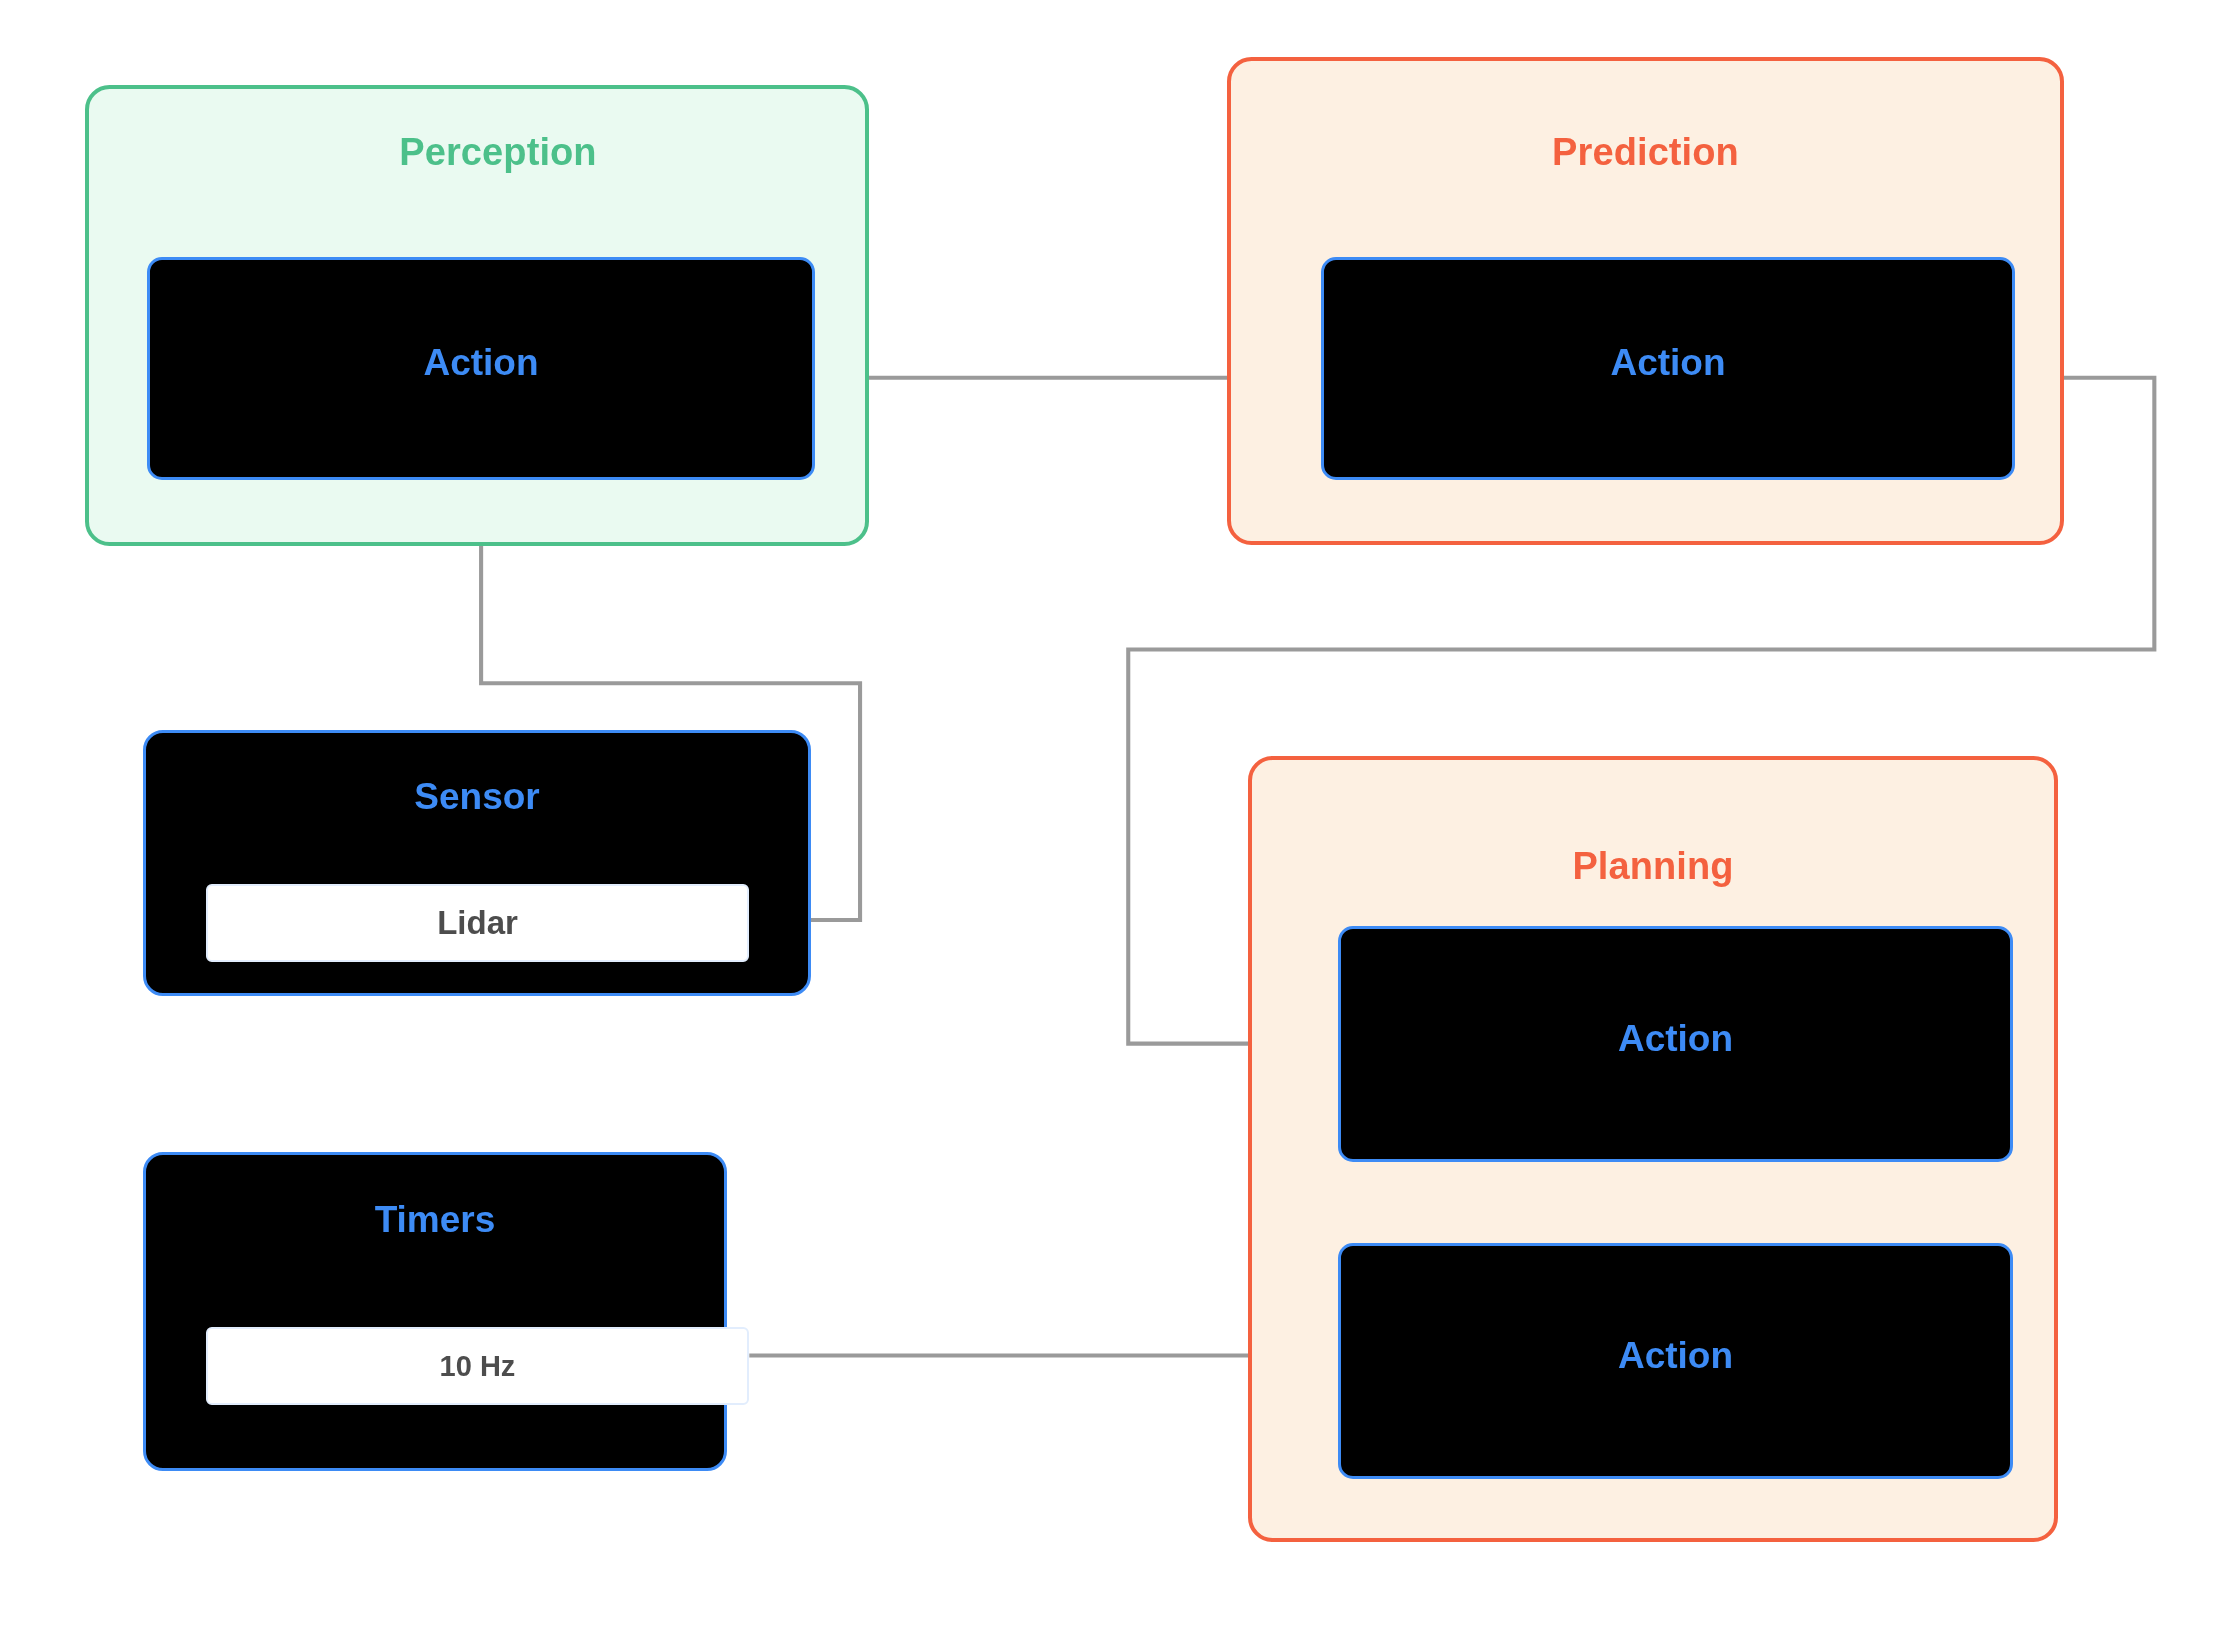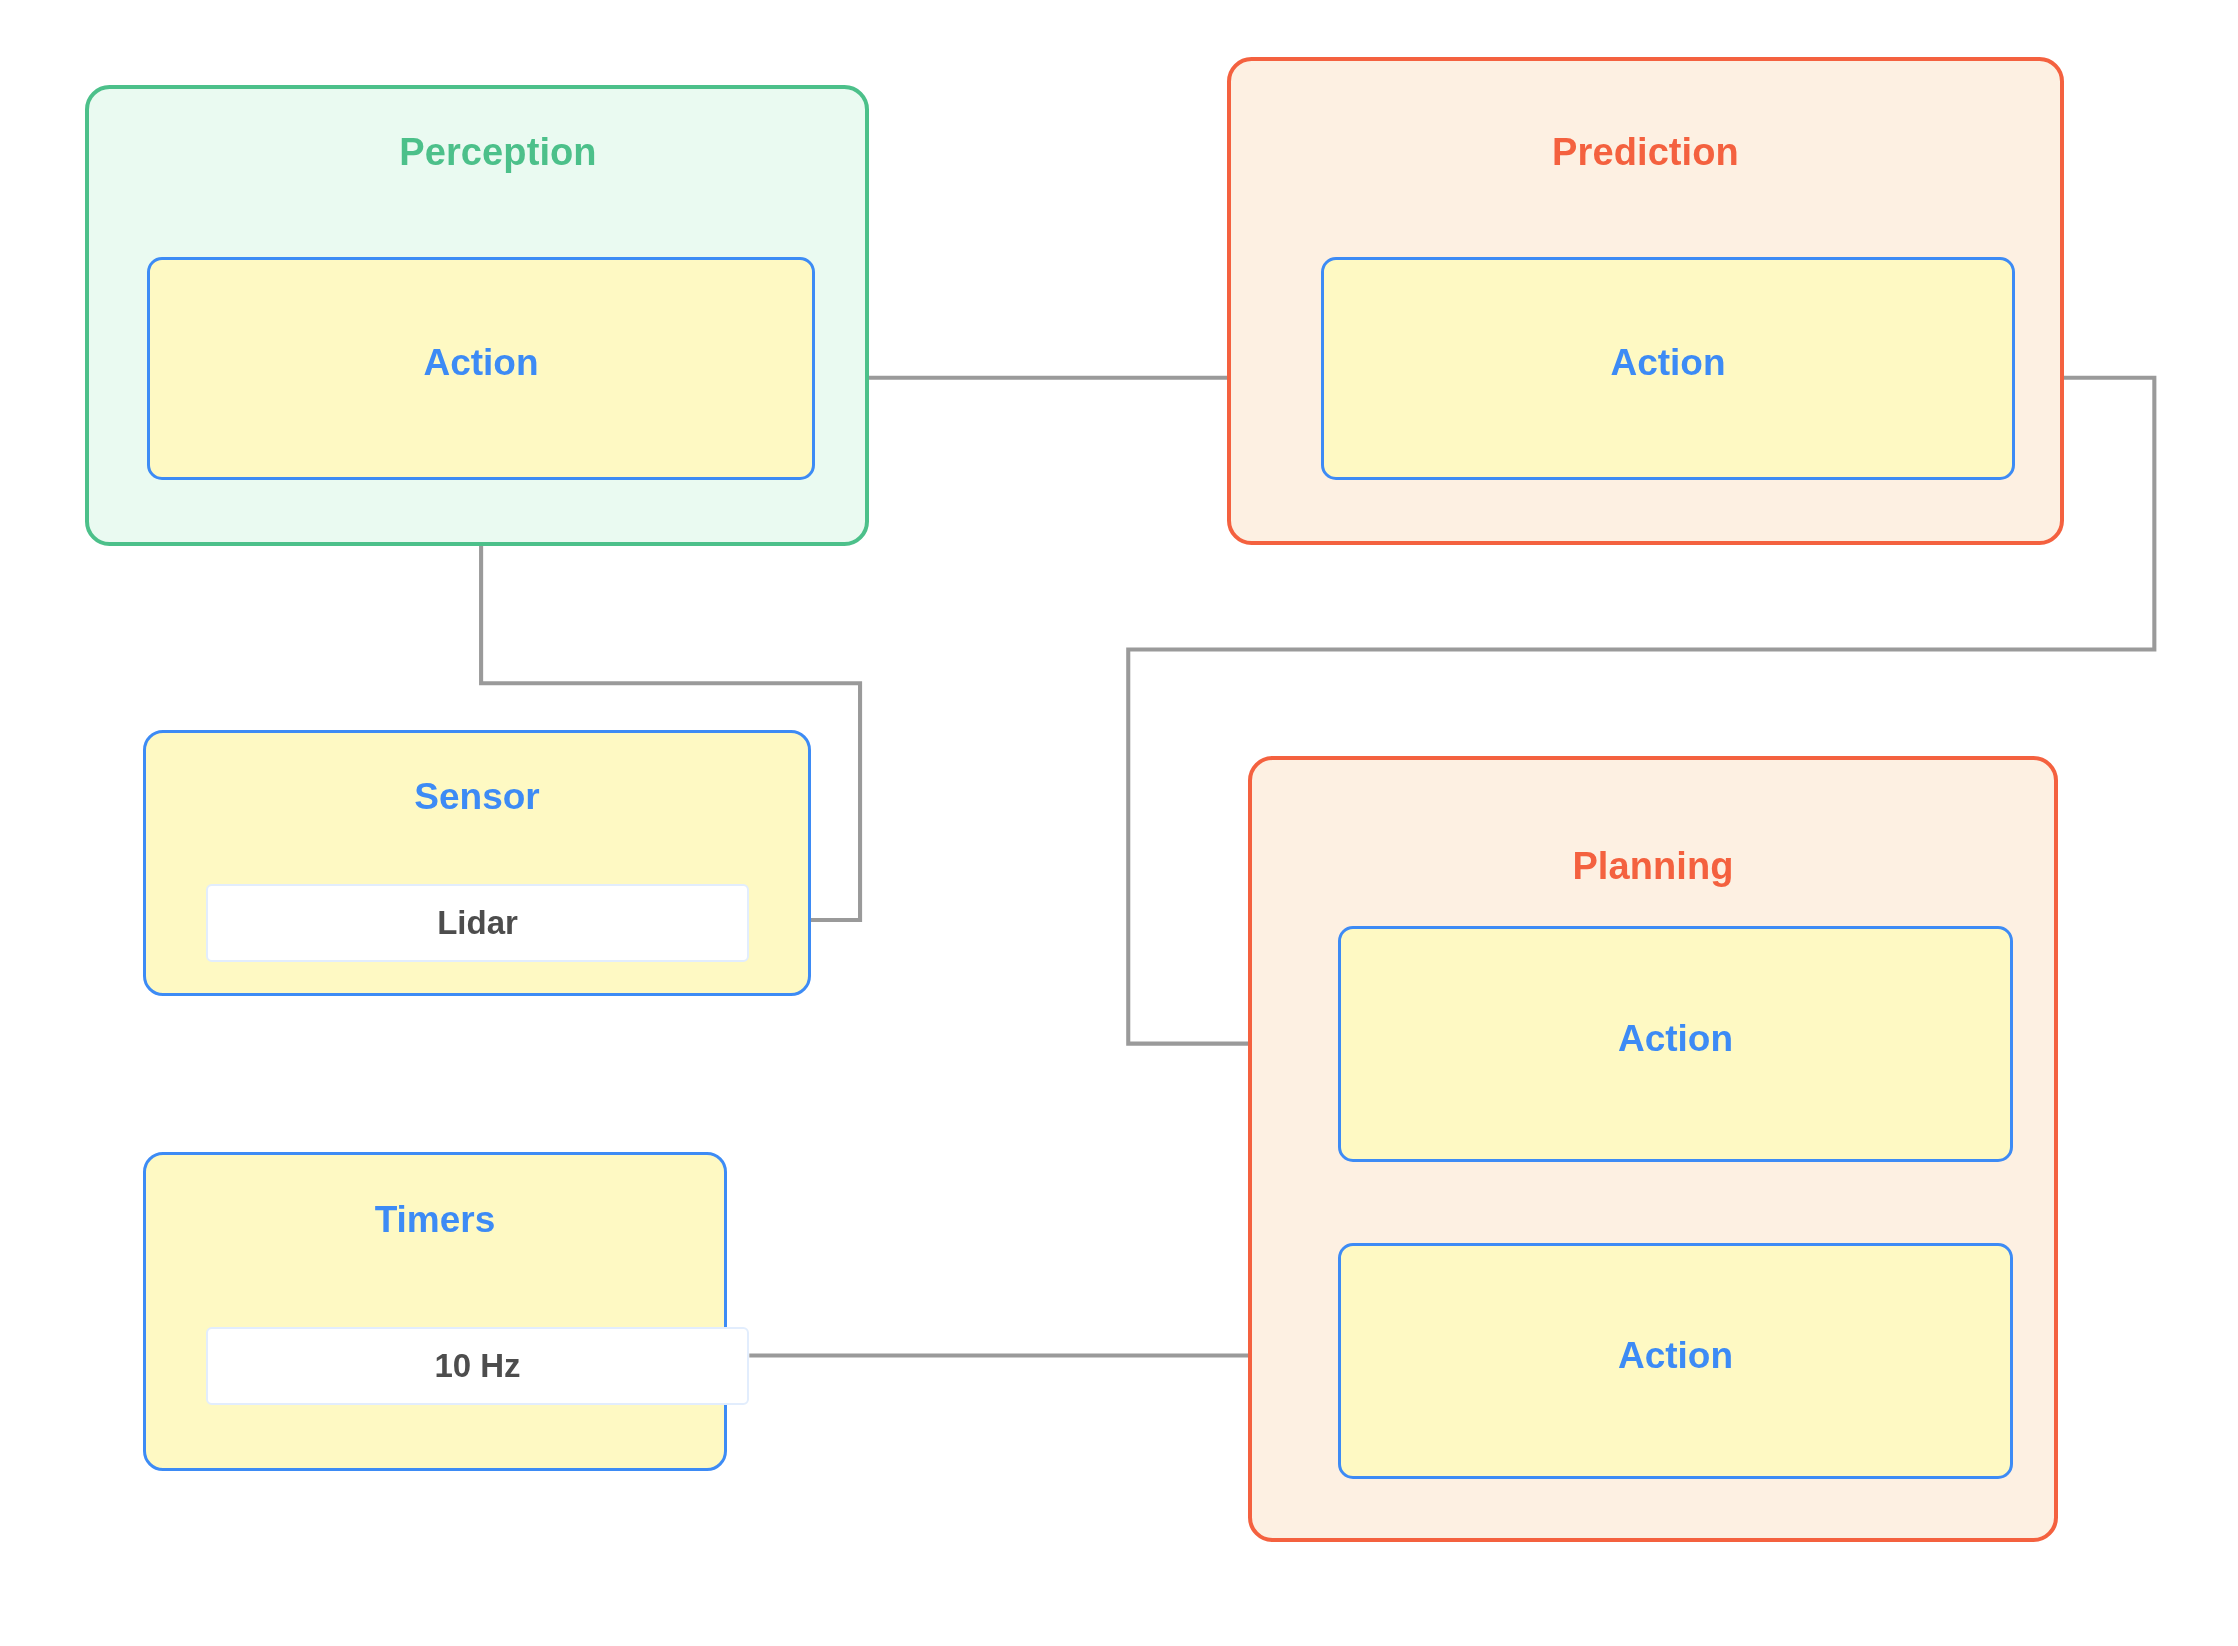--- a/index.html
+++ b/index.html
@@ -34,21 +34,21 @@
     white-space:nowrap;
   }
   .group.perception .group-title{color:#4cc08a;}
   .group.prediction .group-title,
   .group.planning .group-title{color:#f4613f;}
 
   
   .bluebox{
     position:absolute;
     box-sizing:border-box;
-    background:#fef9c3;
+    background:#000000;
     border:3.5px solid #3d8bf5;
     border-radius:15px;
   }
   .bluebox.soft{border-radius:20px;}
   .action-label{
     position:absolute;
     left:0;right:0;
     text-align:center;
     color:#3d8bf5;
     font-weight:bold;
@@ -141,18 +141,18 @@
   <div class="bluebox soft" style="left:143px;top:730px;width:668px;height:266px;">
     <div class="src-title" style="top:43px;font-size:37px;">Sensor</div>
     <div class="chip" style="left:60px;top:151px;width:543px;height:78px;">
       <span style="font-size:33px;">Lidar</span>
     </div>
   </div>
 
   <div class="bluebox soft" style="left:143px;top:1144px;width:584px;height:319px;margin-top:8px;">
     <div class="src-title" style="top:44px;font-size:37px;">Timers</div>
     <div class="chip" style="left:60px;top:172px;width:543px;height:78px;">
-      <span style="font-size:33px;">10 Hz</span>
+      <span style="font-size:29px;">10 Hz</span>
     </div>
   </div>
 
 </div>
 
 
 </body></html>

